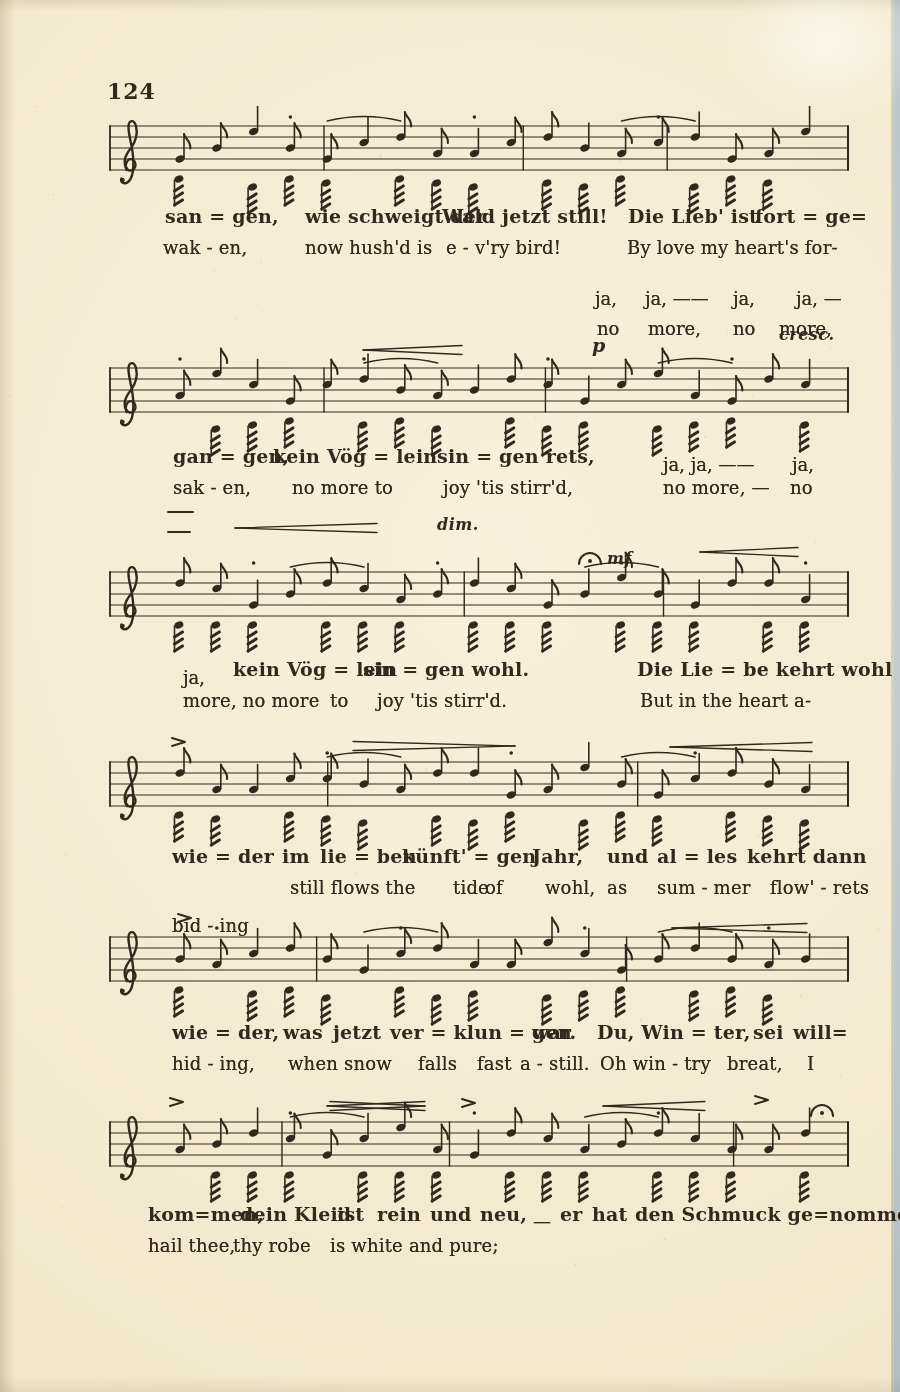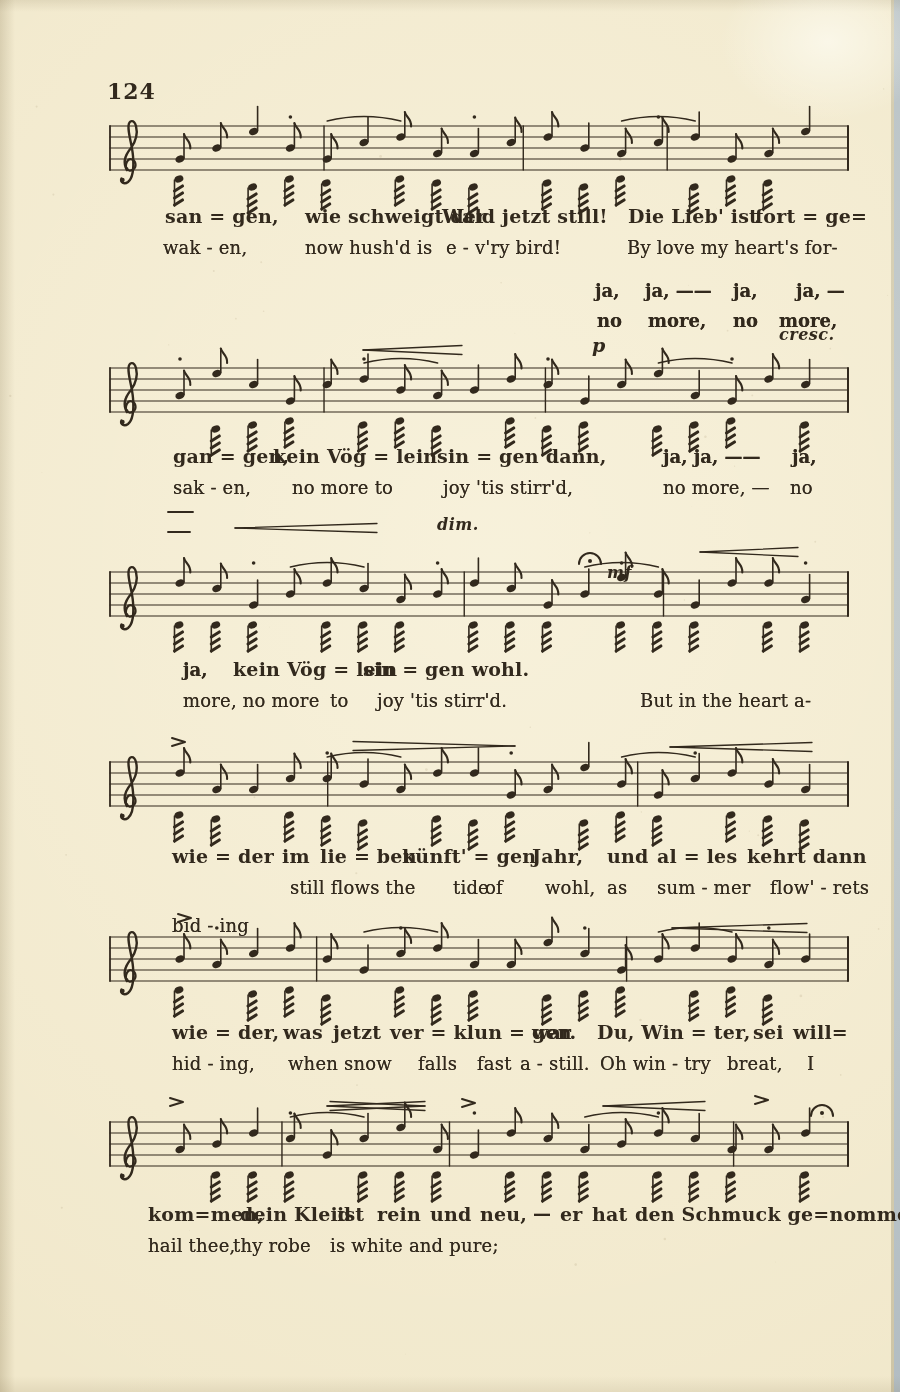--- a/index.html
+++ b/index.html
@@ -15,21 +15,21 @@
       #f1e8cb;
     font-family:"DejaVu Serif", serif;
     --ink:#32291d;
     color:#32291d;
   }
   #music{position:absolute;left:0;top:0;z-index:1;}
   .txt{position:absolute;white-space:nowrap;z-index:2;color:var(--ink);line-height:1.1;}
   .pageno{font-weight:bold;font-size:22px;letter-spacing:1px;}
   .de{font-weight:bold;font-size:19px;letter-spacing:.2px;}
   .en{font-weight:normal;font-size:18px;text-shadow:0 0 .5px rgba(50,41,29,.85);letter-spacing:.2px;}
-  .rom{font-weight:bold;font-size:18px;text-shadow:0 0 .5px rgba(50,41,29,.85);}
+  .rom{font-weight:normal;font-size:18px;text-shadow:0 0 .5px rgba(50,41,29,.85);margin-top:8px;}
   .dyn{font-style:italic;font-weight:bold;font-size:16px;letter-spacing:.5px;}
   .dynp{font-style:italic;font-weight:bold;font-size:19px;}
 </style>
 </head>
 <body>
 
 <div class="page">
     <svg id="music" width="900" height="1392">
       <g opacity="0.55">
         <circle cx="535.4" cy="418.0" r="0.90" fill="rgba(118,95,55,0.22)"></circle>
@@ -978,40 +978,41 @@
   <span class="txt rom" style="left:796px;top:281px">ja, —</span>
   <span class="txt rom" style="left:597px;top:311px">no</span>
   <span class="txt rom" style="left:648px;top:311px">more,</span>
   <span class="txt rom" style="left:733px;top:311px">no</span>
   <span class="txt rom" style="left:779px;top:311px">more,</span>
   <span class="txt dyn" style="left:779px;top:326px">cresc.</span>
   <span class="txt dynp" style="left:592px;top:335px">p</span>
 
   <span class="txt de" style="left:173px;top:446px">gan = gen,</span>
   <span class="txt de" style="left:273px;top:446px">kein Vög = lein</span>
-  <span class="txt de" style="left:437px;top:446px">sin = gen dann,</span>
+  <span class="txt de" style="left:437px;top:446px">sin = gen rets,</span>
   <span class="txt rom" style="left:663px;top:447px">ja, ja, ——</span>
   <span class="txt rom" style="left:792px;top:447px">ja,</span>
   <span class="txt en" style="left:173px;top:478px">sak - en,</span>
   <span class="txt en" style="left:292px;top:478px">no more to</span>
   <span class="txt en" style="left:443px;top:478px">joy 'tis stirr'd,</span>
   <span class="txt en" style="left:663px;top:478px">no more, —</span>
   <span class="txt en" style="left:790px;top:478px">no</span>
 
   <span class="txt dyn" style="left:437px;top:516px">dim.</span>
 
   <span class="txt rom" style="left:183px;top:660px">ja,</span>
   <span class="txt de" style="left:233px;top:659px">kein Vög = lein</span>
   <span class="txt de" style="left:363px;top:659px">sin = gen wohl.</span>
+  <span class="txt de" style="left:637px;top:659px">Die Lie = be kehrt wohl</span>
   <span class="txt en" style="left:183px;top:691px">more, no more</span>
   <span class="txt en" style="left:330px;top:691px">to</span>
   <span class="txt en" style="left:377px;top:691px">joy 'tis stirr'd.</span>
   <span class="txt en" style="left:640px;top:691px">But in the heart a-</span>
 
-  <span class="txt dyn" style="left:607px;top:564px">mf</span>
+  <span class="txt dyn" style="left:607px;top:550px">mf</span>
 
   <span class="txt de" style="left:172px;top:846px">wie = der</span>
   <span class="txt de" style="left:282px;top:846px">im</span>
   <span class="txt de" style="left:320px;top:846px">lie = ben</span>
   <span class="txt de" style="left:402px;top:846px">künft' = gen</span>
   <span class="txt de" style="left:532px;top:846px">Jahr,</span>
   <span class="txt de" style="left:607px;top:846px">und</span>
   <span class="txt de" style="left:657px;top:846px">al = les</span>
   <span class="txt de" style="left:747px;top:846px">kehrt dann</span>
   <span class="txt en" style="left:172px;top:916px">bid - ing</span>

